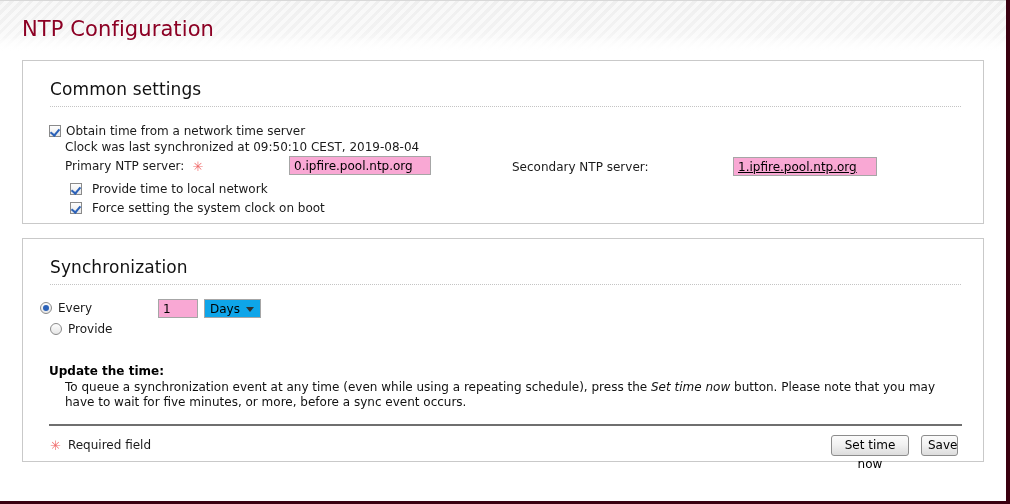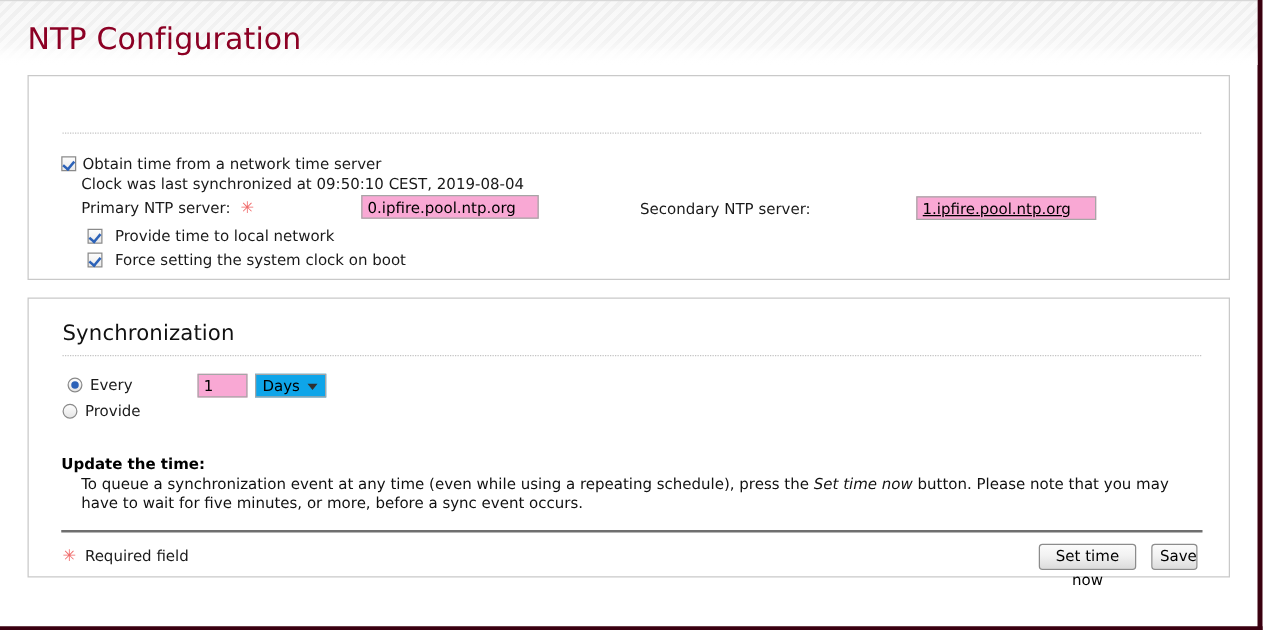--- a/index.html
+++ b/index.html
@@ -42,21 +42,21 @@
     right: 0;
     bottom: 0;
     height: 14px;
     background: linear-gradient(to bottom, rgba(255,255,255,0.1), #ffffff);
   }
 
   #page-title {
     position: absolute;
     left: 22px;
     top: 17px;
-    font-size: 24px;
+    font-size: 21px;
     font-weight: normal;
     color: #8c0024;
     letter-spacing: 0.1px;
     z-index: 3;
     font-family: "DejaVu Sans", "Liberation Sans", sans-serif;
   }
 
   
   .panel {
     position: absolute;
@@ -253,20 +253,21 @@
   #set-time-now-button { left: 831px; top: 435px; width: 78px; }
   #save-button         { left: 921px; top: 435px; width: 37px; }
 </style>
 </head>
 <body>
 
 <div id="header-band"></div>
 <div id="page-title">NTP Configuration</div>
 
 <div class="panel" id="panel-common">
+  <div class="section-title">Common settings</div>
   <div class="section-rule"></div>
 </div>
 
 <div class="chk-row" style="left:49px; top:124px;">
   <span class="cbx checked"></span>
   <span class="lbl">Obtain time from a network time server</span>
 </div>
 
 <div class="lbl" style="position:absolute; left:65px; top:140px;">Clock was last synchronized at 09:50:10 CEST, 2019-08-04</div>
 
@@ -287,21 +288,21 @@
 <div class="chk-row" style="left:70px; top:201px;">
   <span class="cbx checked"></span>
   <span class="lbl" style="margin-left:5px;">Force setting the system clock on boot</span>
 </div>
 
 <div class="panel" id="panel-sync">
   <div class="section-title">Synchronization</div>
   <div class="section-rule"></div>
 </div>
 
-<div class="chk-row" style="left:54px; top:301px;">
+<div class="chk-row" style="left:40px; top:301px;">
   <span class="rdo selected"></span>
   <span class="lbl">Every</span>
 </div>
 
 <input class="txt" id="interval-input" type="text" value="1" style="">
 
 <div id="interval-unit-select">
   <span>Days</span>
   <span class="caret"></span>
 </div>

